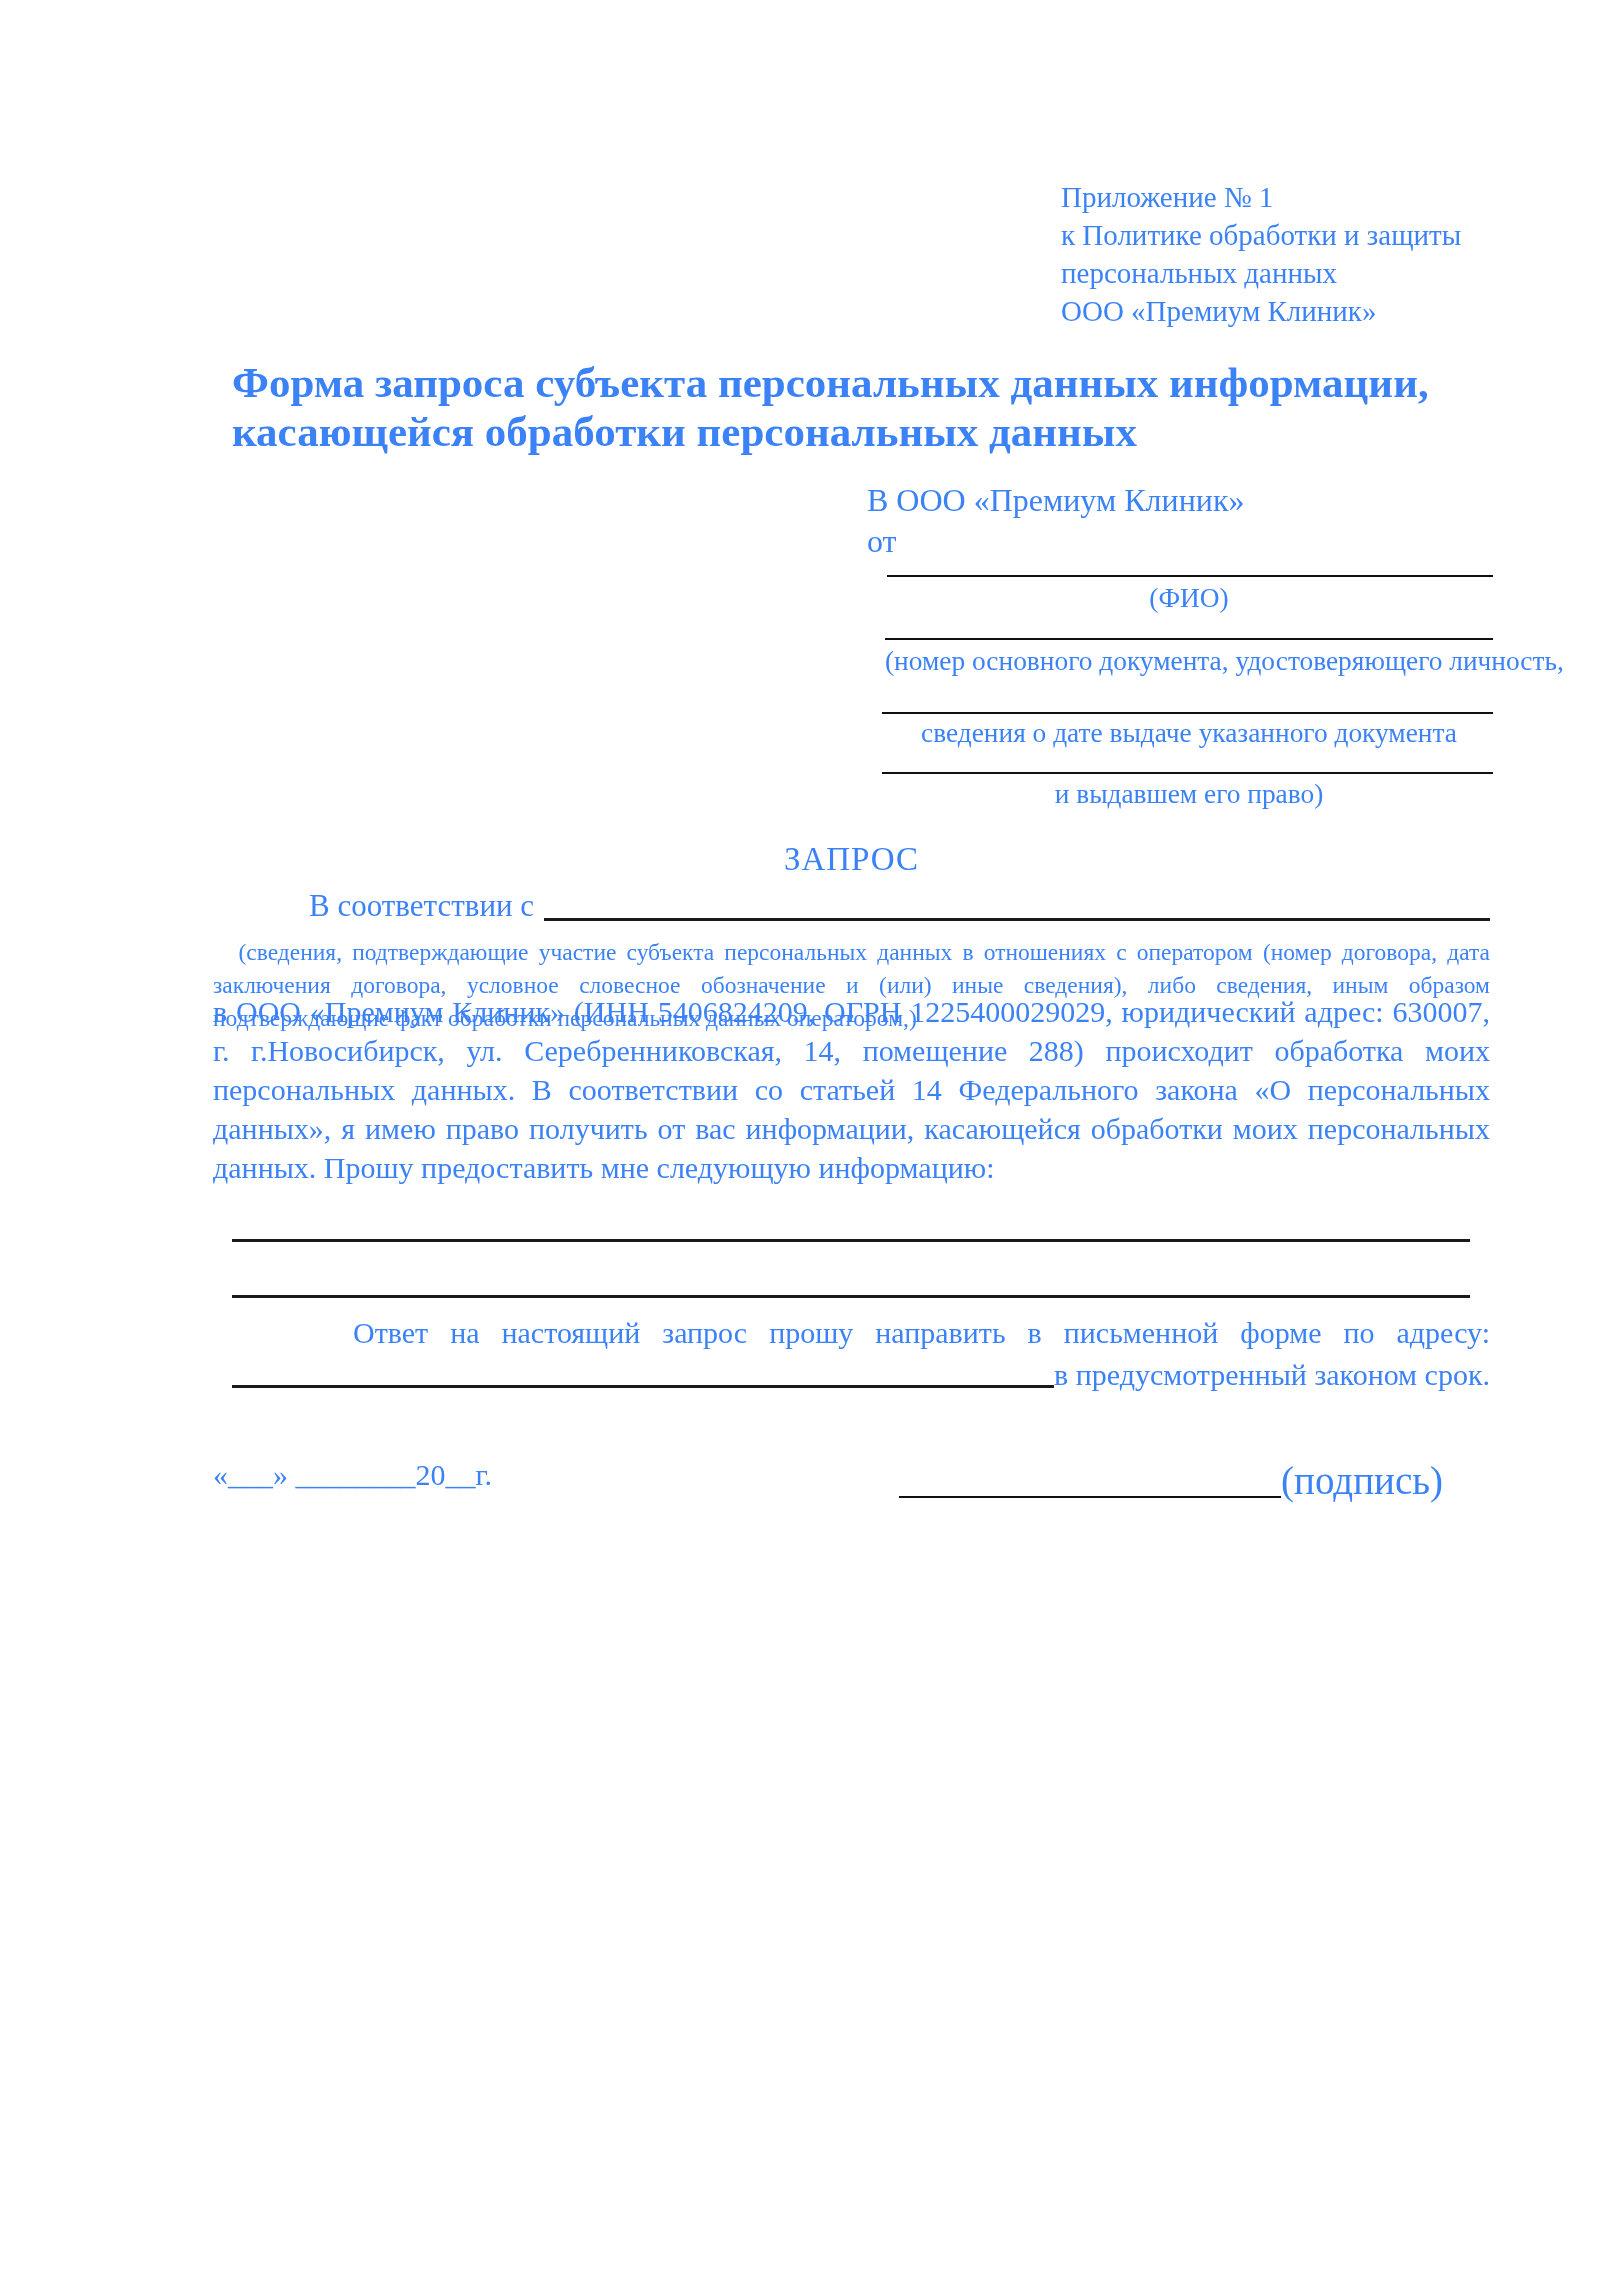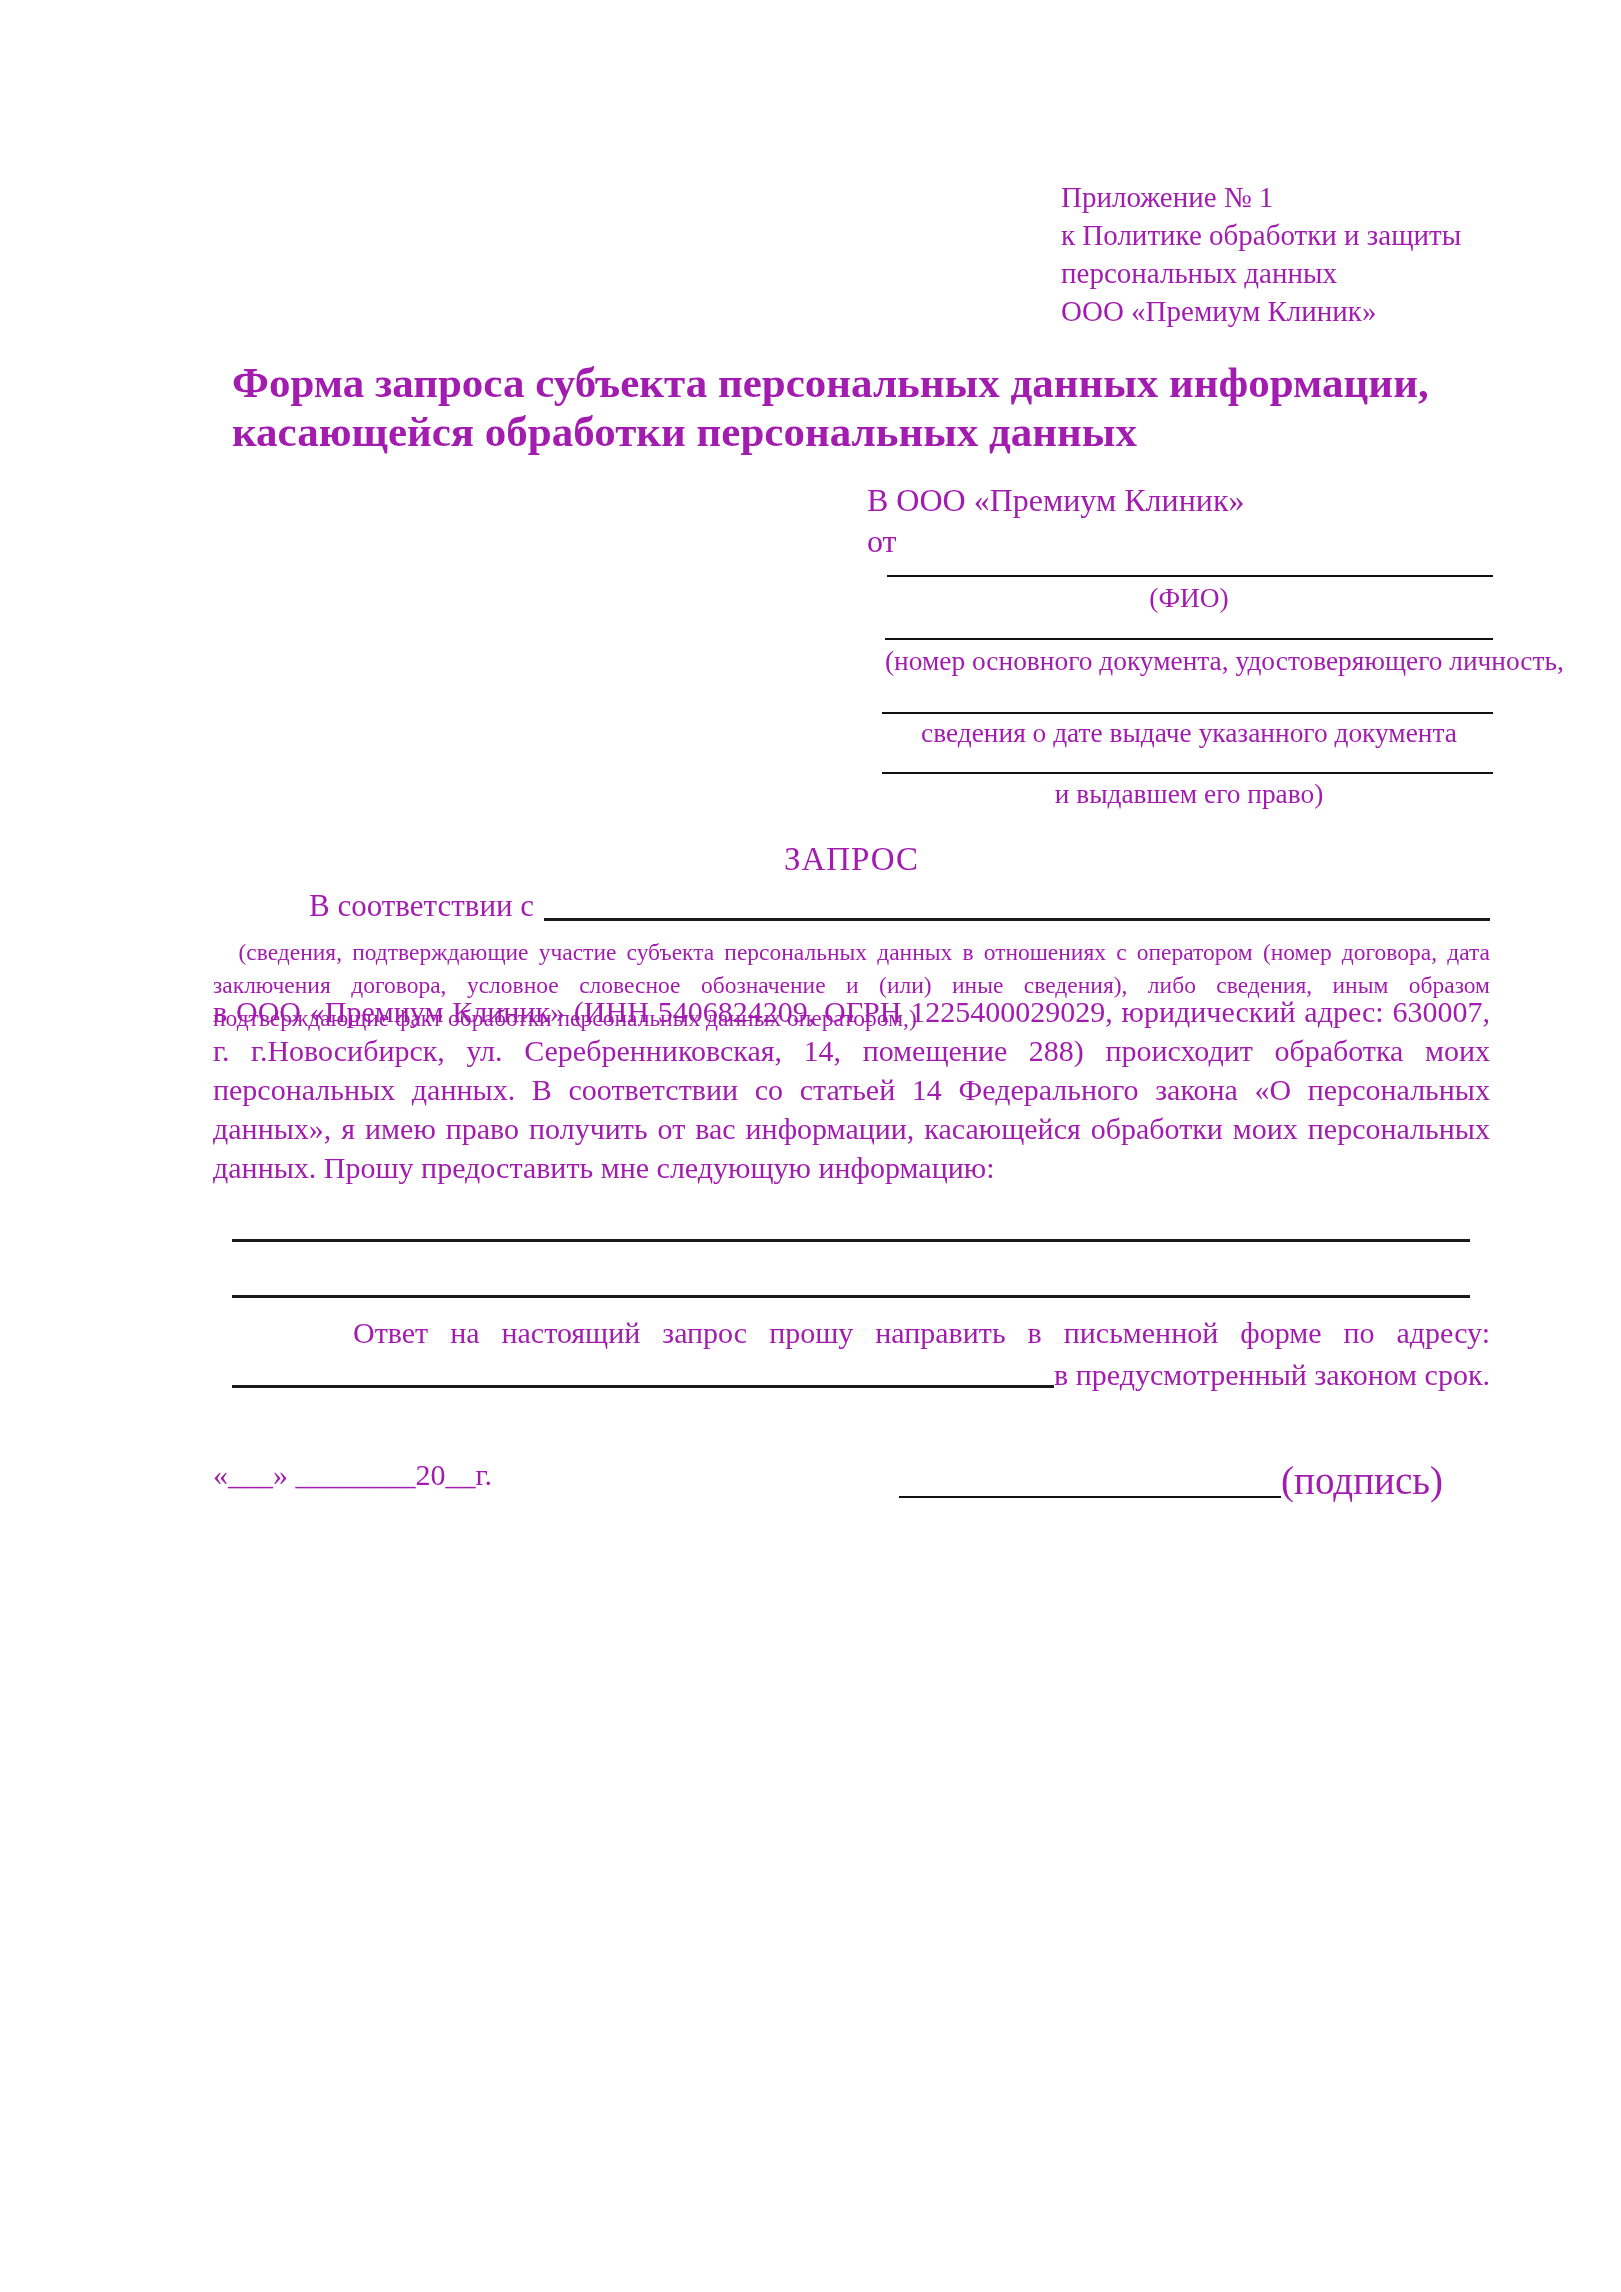--- a/index.html
+++ b/index.html
@@ -5,21 +5,21 @@
   html, body {
     margin: 0;
     padding: 0;
     background: #ffffff;
   }
   .page {
     position: relative;
     width: 1621px;
     height: 2293px;
     background: #ffffff;
-    color: #a21caf;
+    color: #3b82f6;
     font-family: "Liberation Serif", "DejaVu Serif", serif;
     overflow: hidden;
   }
   .abs { position: absolute; }
 
   
   .appendix {
     left: 1061px;
     top: 178px;
     width: 461px;

